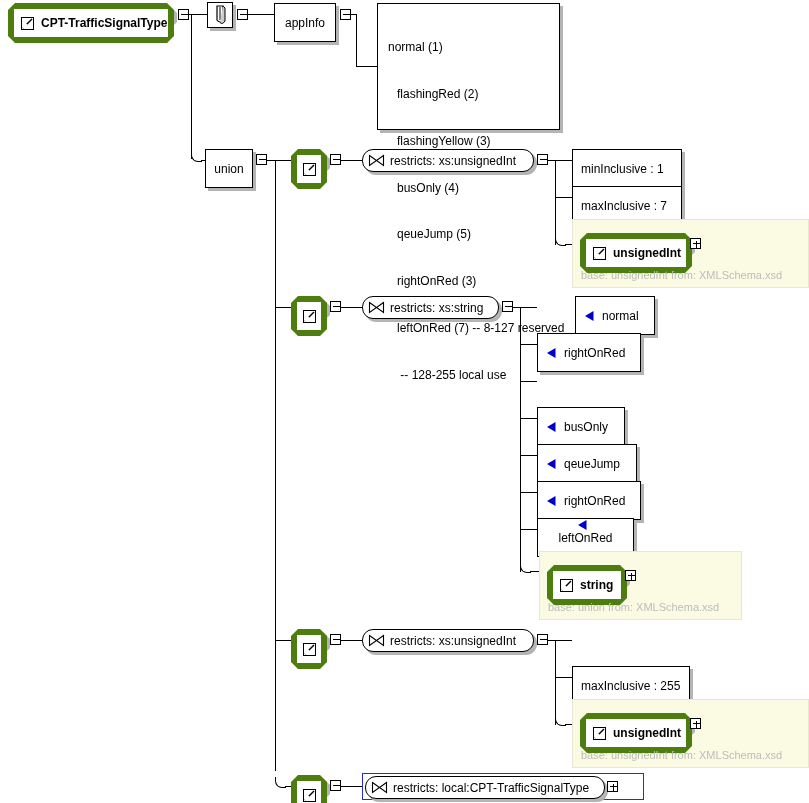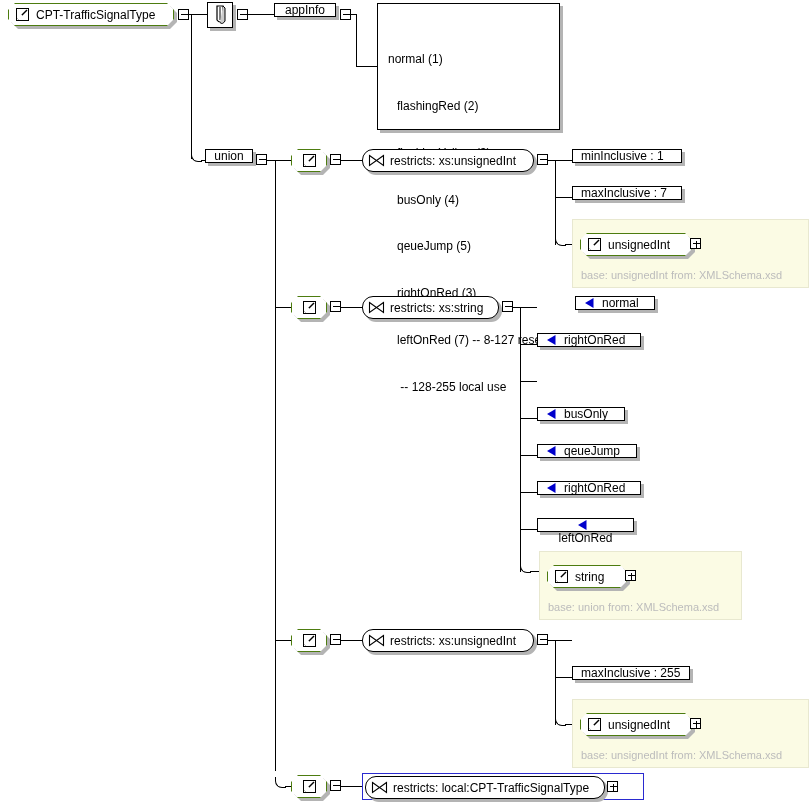--- a/index.html
+++ b/index.html
@@ -32,21 +32,21 @@
 
   
   .boxnode{
     position:absolute;
     box-sizing:border-box;
     border:1px solid #000000;
     background:#ffffff;
     box-shadow:3px 3px 0 0 #b4b4b4;
     display:flex;
     align-items:center;
-    height:14px;
+    height:39px;
     font-size:12px;
     color:#000;
     white-space:nowrap;
     padding:0 8px;
   }
 
   
   .capsule{
     position:absolute;
     box-sizing:border-box;
@@ -60,32 +60,33 @@
     font-size:12px;
     white-space:nowrap;
     padding:0 9px 0 5px;
     gap:5px;
   }
 
   
   .octa{
     position:absolute;
     box-sizing:border-box;
-    border:1px solid #4d7c0f;
+    border:6px solid #4d7c0f;
     background:#ffffff;
     box-shadow:3px 3px 0 0 #b4b4b4;
     display:flex;
     align-items:center;
-    height:23px;
+    height:40px;
     font-size:12px;
     white-space:nowrap;
     padding:0 9px 0 6px;
     gap:6px;
     -webkit-clip-path:polygon(7px 0,calc(100% - 7px) 0,100% 7px,100% calc(100% - 7px),calc(100% - 7px) 100%,7px 100%,0 calc(100% - 7px),0 7px);
     clip-path:polygon(7px 0,calc(100% - 7px) 0,100% 7px,100% calc(100% - 7px),calc(100% - 7px) 100%,7px 100%,0 calc(100% - 7px),0 7px);
+    font-weight:bold;
   }
   
   .octa-sh{
     position:absolute;
     background:#b4b4b4;
     -webkit-clip-path:polygon(7px 0,calc(100% - 7px) 0,100% 7px,100% calc(100% - 7px),calc(100% - 7px) 100%,7px 100%,0 calc(100% - 7px),0 7px);
     clip-path:polygon(7px 0,calc(100% - 7px) 0,100% 7px,100% calc(100% - 7px),calc(100% - 7px) 100%,7px 100%,0 calc(100% - 7px),0 7px);
     height:23px;
   }
 
@@ -109,21 +110,21 @@
 
   
   .annbox{
     position:absolute;
     box-sizing:border-box;
     border:1px solid #000;
     background:#ffffff;
     box-shadow:3px 3px 0 0 #b4b4b4;
     font-size:12px;
     line-height:15.6px;
-    padding:17px 8px 6px 10px;
+    padding:5px 8px 6px 10px;
     white-space:pre;
   }
   .annbox div:first-child{margin-left:0;}
   .annbox div{margin-left:9px;}
 
   
   .basepanel{
     position:absolute;
     box-sizing:border-box;
     background:#fbfbe4;

